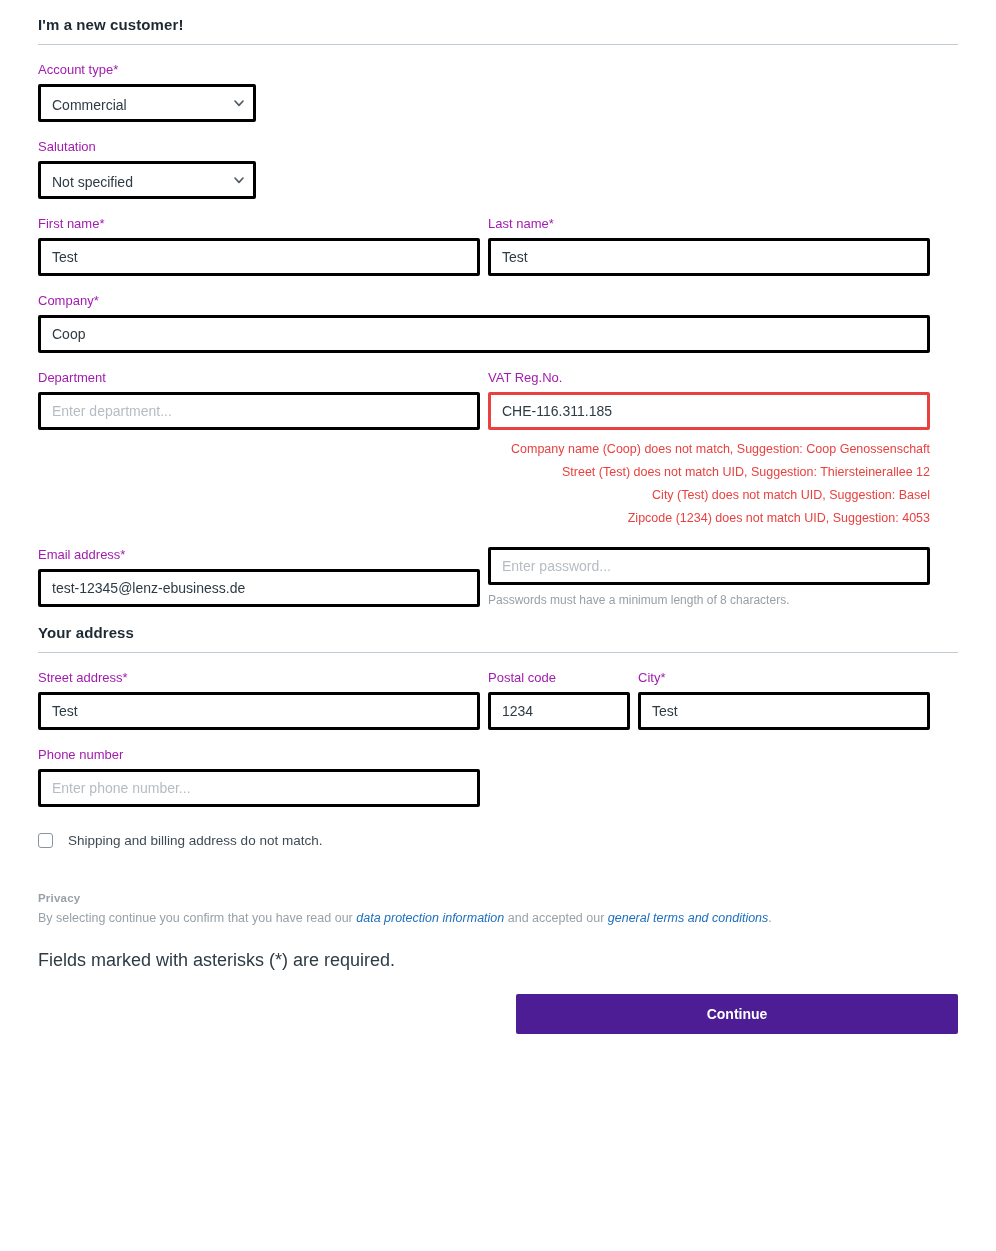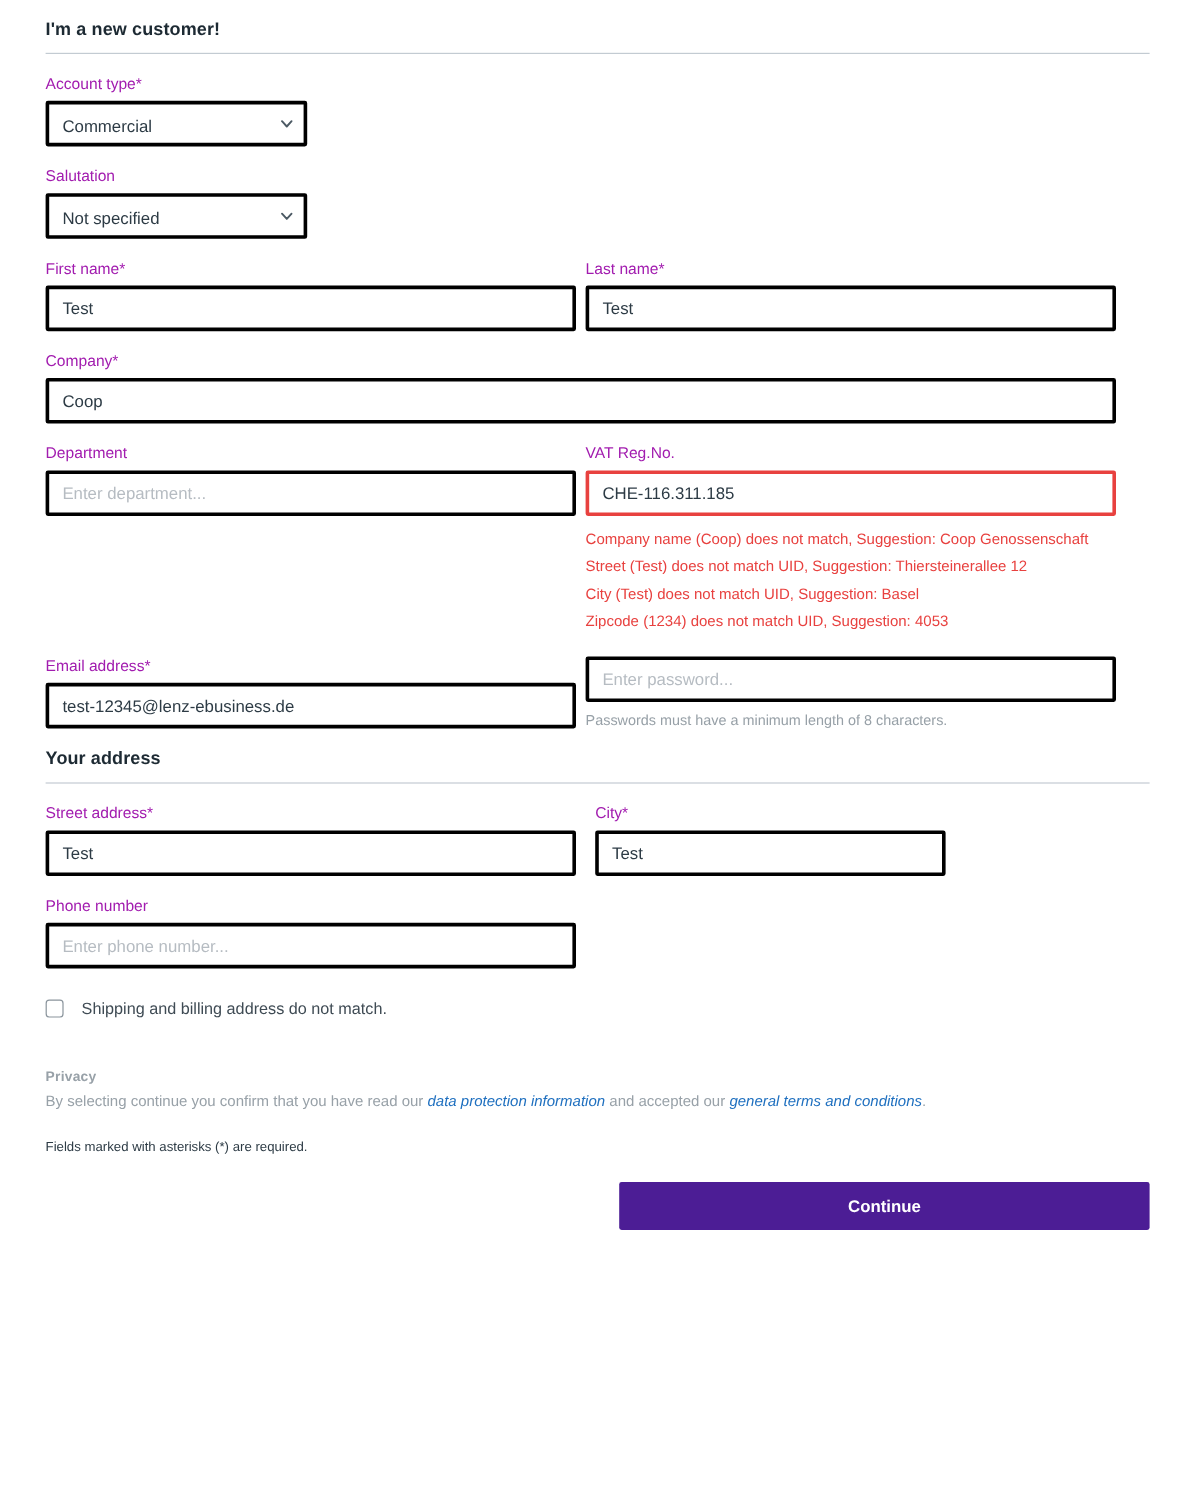--- a/index.html
+++ b/index.html
@@ -85,21 +85,21 @@
   }
   .chev svg { display: block; }
 
   
   .helper {
     font-size: 12px;
     line-height: 16px;
     color: #97a0a7;
     margin-top: 7px;
   }
-  .errors { margin-top: 8px; }
+  .errors { margin-top: 8px; text-align: right; }
   .errors .err-line {
     font-size: 12.5px;
     line-height: 23px;
     color: #e8413f;
     white-space: nowrap;
   }
 
   
   .checkbox-row {
     display: flex;
@@ -133,21 +133,21 @@
     line-height: 18px;
     color: #98a1a8;
     margin-top: 5px;
   }
   .privacy-text a {
     color: #1e6fbf;
     text-decoration: none;
     font-style: italic;
   }
   .required-note {
-    font-size: 11px;
+    font-size: 18px;
     color: #2d3b45;
     margin-top: 23px;
   }
 
   
   .btn-row {
     display: flex;
     justify-content: flex-end;
     margin-top: 23px;
     padding-bottom: 22px;
@@ -250,20 +250,24 @@
 
   <h2 class="section-title">Your address</h2>
   <hr class="rule">
 
   <div class="row">
     <div class="field street">
       <label class="lbl">Street address*</label>
       <input class="control" type="text" value="Test" style="">
     </div>
     <div class="gap-col"></div>
+    <div class="field postal">
+      <label class="lbl">Postal code</label>
+      <input class="control" type="text" value="1234" style="">
+    </div>
     <div class="gap-col"></div>
     <div class="field city">
       <label class="lbl">City*</label>
       <input class="control" type="text" value="Test" style="">
     </div>
   </div>
 
 
   <div class="field half">
     <label class="lbl">Phone number</label>

